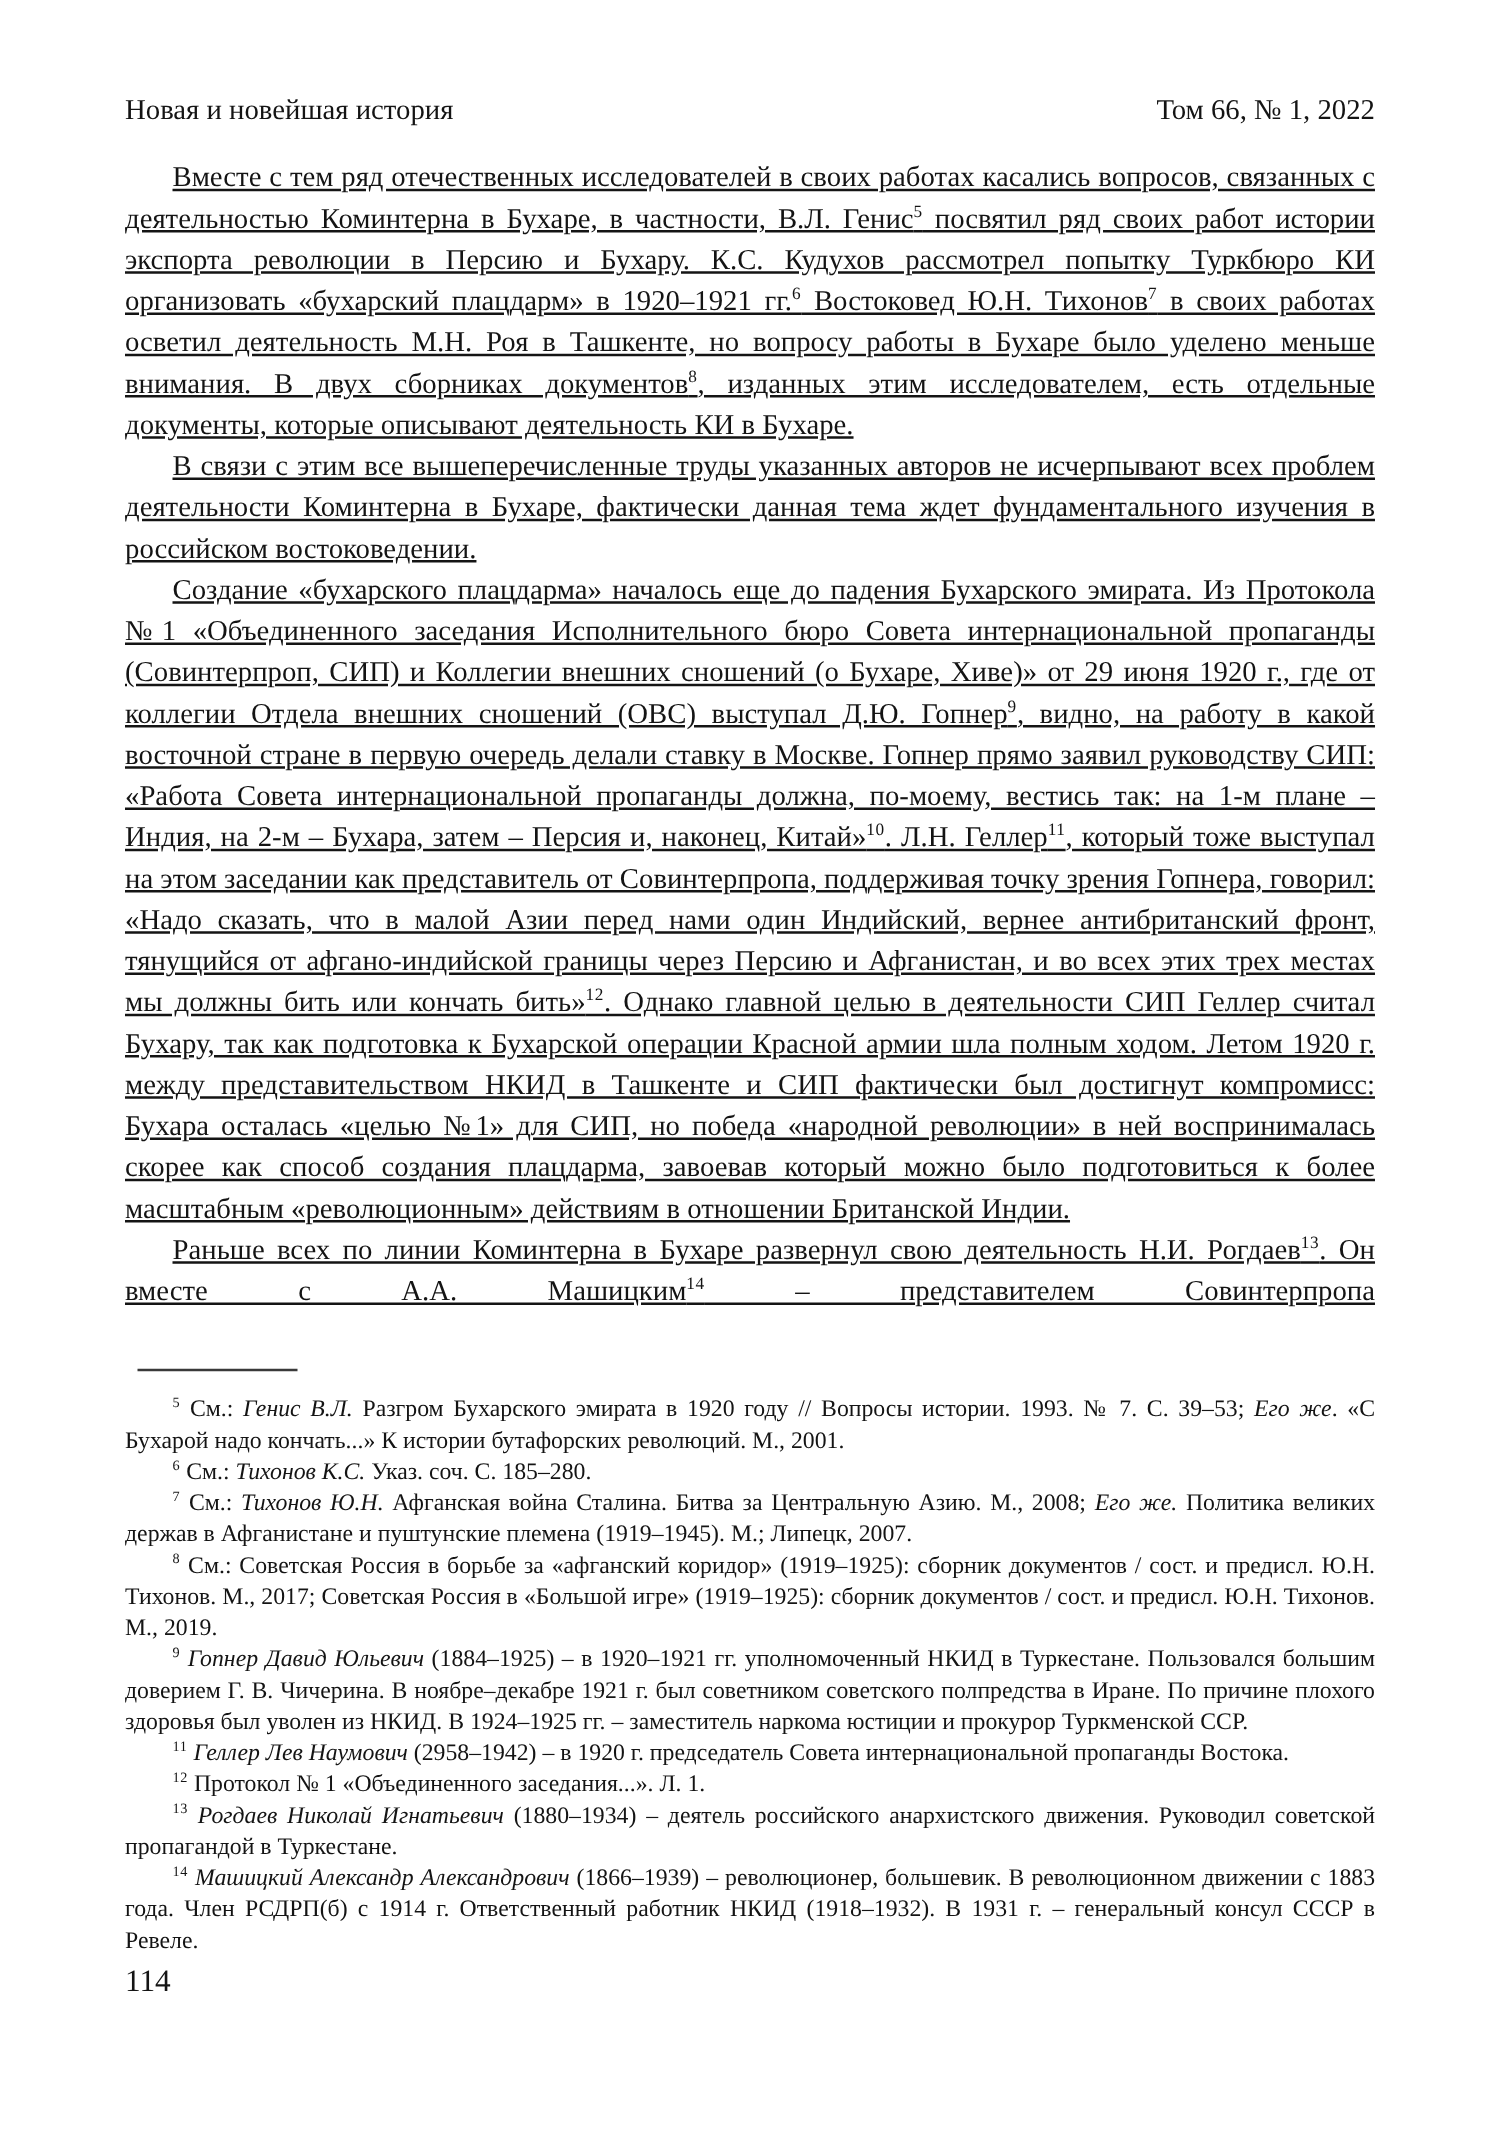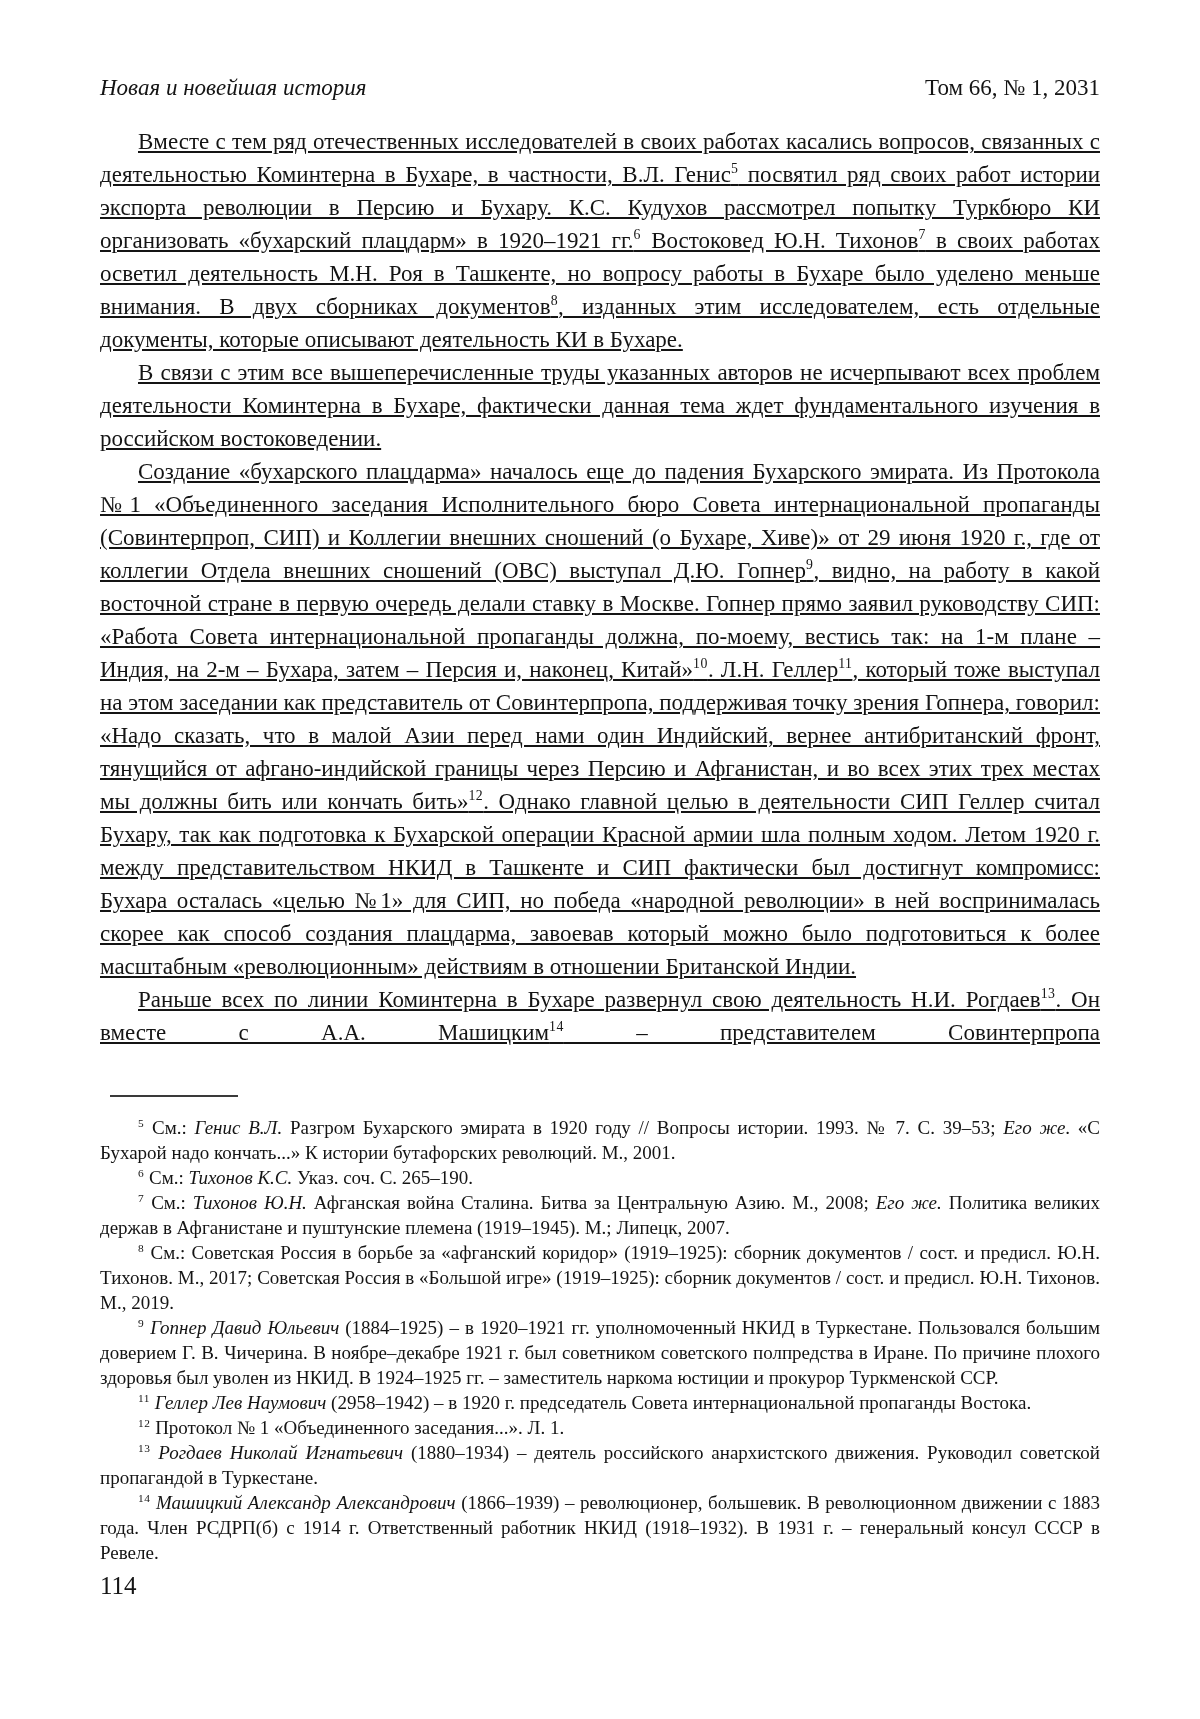--- a/index.html
+++ b/index.html
@@ -25,21 +25,20 @@
   
   .running-head {
     display: flex;
     justify-content: space-between;
     align-items: baseline;
     font-size: 23px;
     line-height: 26px;
     margin-bottom: 24px;
   }
   .running-head .journal {
-    font-style: italic;
   }
   
   .body-text {
     font-size: 23px;
     line-height: 33px;
     text-align: justify;
   }
   .body-text p {
     margin: 0;
     text-indent: 38px;
@@ -80,35 +79,35 @@
     font-size: 25px;
   }
 </style>
 </head>
 <body>
 
 <div class="page">
 
   <div class="running-head">
     <span class="journal">Новая и новейшая история</span>
-    <span class="issue">Том 66, № 1, 2031</span>
+    <span class="issue">Том 66, № 1, 2022</span>
   </div>
 
   <div class="body-text">
     <p><span>Вместе с тем ряд отечественных исследователей в своих работах касались вопросов, связанных с деятельностью Коминтерна в Бухаре, в частности, В.Л. Генис</span><sup>5</sup><span> посвятил ряд своих работ истории экспорта революции в Персию и Бухару. К.С. Кудухов рассмотрел попытку Туркбюро КИ организовать «бухарский плацдарм» в 1920–1921 гг.</span><sup>6</sup><span> Востоковед Ю.Н. Тихонов</span><sup>7</sup><span> в своих работах осветил деятельность М.Н. Роя в Ташкенте, но вопросу работы в Бухаре было уделено меньше внимания. В двух сборниках документов</span><sup>8</sup><span>, изданных этим исследователем, есть отдельные документы, которые описывают деятельность КИ в Бухаре.</span></p>
     <p><span>В связи с этим все вышеперечисленные труды указанных авторов не исчерпывают всех проблем деятельности Коминтерна в Бухаре, фактически данная тема ждет фундаментального изучения в российском востоковедении.</span></p>
     <p><span>Создание «бухарского плацдарма» началось еще до падения Бухарского эмирата. Из Протокола №1 «Объединенного заседания Исполнительного бюро Совета интернациональной пропаганды (Совинтерпроп, СИП) и Коллегии внешних сношений (о Бухаре, Хиве)» от 29 июня 1920 г., где от коллегии Отдела внешних сношений (ОВС) выступал Д.Ю. Гопнер</span><sup>9</sup><span>, видно, на работу в какой восточной стране в первую очередь делали ставку в Москве. Гопнер прямо заявил руководству СИП: «Работа Совета интернациональной пропаганды должна, по-моему, вестись так: на 1-м плане – Индия, на 2-м – Бухара, затем – Персия и, наконец, Китай»</span><sup>10</sup><span>. Л.Н. Геллер</span><sup>11</sup><span>, который тоже выступал на этом заседании как представитель от Совинтерпропа, поддерживая точку зрения Гопнера, говорил: «Надо сказать, что в малой Азии перед нами один Индийский, вернее антибританский фронт, тянущийся от афгано-индийской границы через Персию и Афганистан, и во всех этих трех местах мы должны бить или кончать бить»</span><sup>12</sup><span>. Однако главной целью в деятельности СИП Геллер считал Бухару, так как подготовка к Бухарской операции Красной армии шла полным ходом. Летом 1920 г. между представительством НКИД в Ташкенте и СИП фактически был достигнут компромисс: Бухара осталась «целью №1» для СИП, но победа «народной революции» в ней воспринималась скорее как способ создания плацдарма, завоевав который можно было подготовиться к более масштабным «революционным» действиям в отношении Британской Индии.</span></p>
     <p class="continued"><span>Раньше всех по линии Коминтерна в Бухаре развернул свою деятельность Н.И. Рогдаев</span><sup>13</sup><span>. Он вместе с А.А. Машицким</span><sup>14</sup><span> – представителем Совинтерпропа</span></p>
   </div>
 
   <div class="footnote-block">
     <hr class="footnote-rule">
     <div class="footnotes">
       <p class="fn"><sup>5</sup><span><span> См.: </span><em>Генис В.Л.</em><span> Разгром Бухарского эмирата в 1920 году // Вопросы истории. 1993. № 7. С. 39–53; </span><em>Его же</em><span>. «С Бухарой надо кончать...» К истории бутафорских революций. М., 2001.</span></span></p>
-      <p class="fn"><sup>6</sup><span><span> См.: </span><em>Тихонов К.С.</em><span> Указ. соч. С. 265–190.</span></span></p>
+      <p class="fn"><sup>6</sup><span><span> См.: </span><em>Тихонов К.С.</em><span> Указ. соч. С. 185–280.</span></span></p>
       <p class="fn"><sup>7</sup><span><span> См.: </span><em>Тихонов Ю.Н.</em><span> Афганская война Сталина. Битва за Центральную Азию. М., 2008; </span><em>Его же.</em><span> Политика великих держав в Афганистане и пуштунские племена (1919–1945). М.; Липецк, 2007.</span></span></p>
       <p class="fn"><sup>8</sup><span><span> См.: Советская Россия в борьбе за «афганский коридор» (1919–1925): сборник документов / сост. и предисл. Ю.Н. Тихонов. М., 2017; Советская Россия в «Большой игре» (1919–1925): сборник документов / сост. и предисл. Ю.Н. Тихонов. М., 2019.</span></span></p>
       <p class="fn"><sup>9</sup><span><span> </span><em>Гопнер Давид Юльевич</em><span> (1884–1925) – в 1920–1921 гг. уполномоченный НКИД в Туркестане. Пользовался большим доверием Г. В. Чичерина. В ноябре–декабре 1921 г. был советником советского полпредства в Иране. По причине плохого здоровья был уволен из НКИД. В 1924–1925 гг. – заместитель наркома юстиции и прокурор Туркменской ССР.</span></span></p>
       <p class="fn"><sup>11</sup><span><span> </span><em>Геллер Лев Наумович</em><span> (2958–1942) – в 1920 г. председатель Совета интернациональной пропаганды Востока.</span></span></p>
       <p class="fn"><sup>12</sup><span><span> Протокол № 1 «Объединенного заседания...». Л. 1.</span></span></p>
       <p class="fn"><sup>13</sup><span><span> </span><em>Рогдаев Николай Игнатьевич</em><span> (1880–1934) – деятель российского анархистского движения. Руководил советской пропагандой в Туркестане.</span></span></p>
       <p class="fn"><sup>14</sup><span><span> </span><em>Машицкий Александр Александрович</em><span> (1866–1939) – революционер, большевик. В революционном движении с 1883 года. Член РСДРП(б) с 1914 г. Ответственный работник НКИД (1918–1932). В 1931 г. – генеральный консул СССР в Ревеле.</span></span></p>
     </div>
   </div>
 

